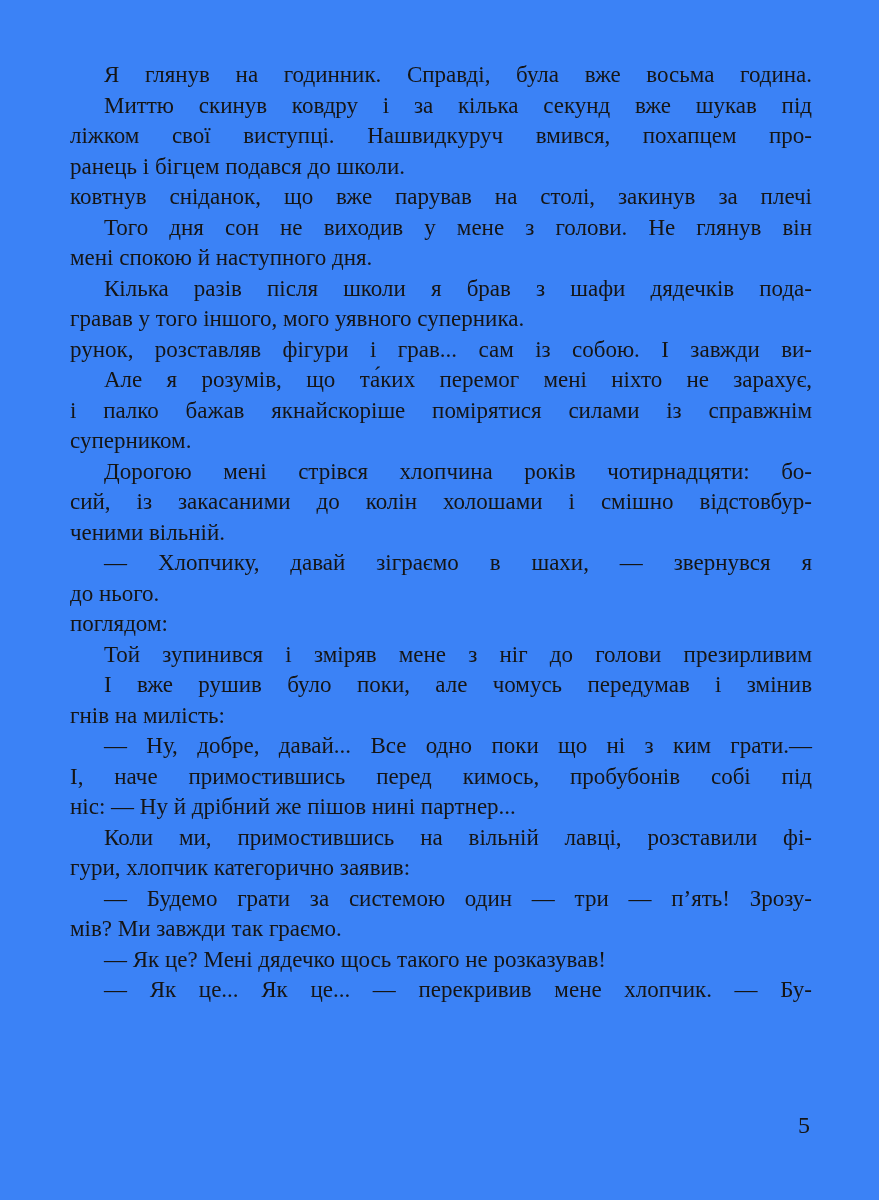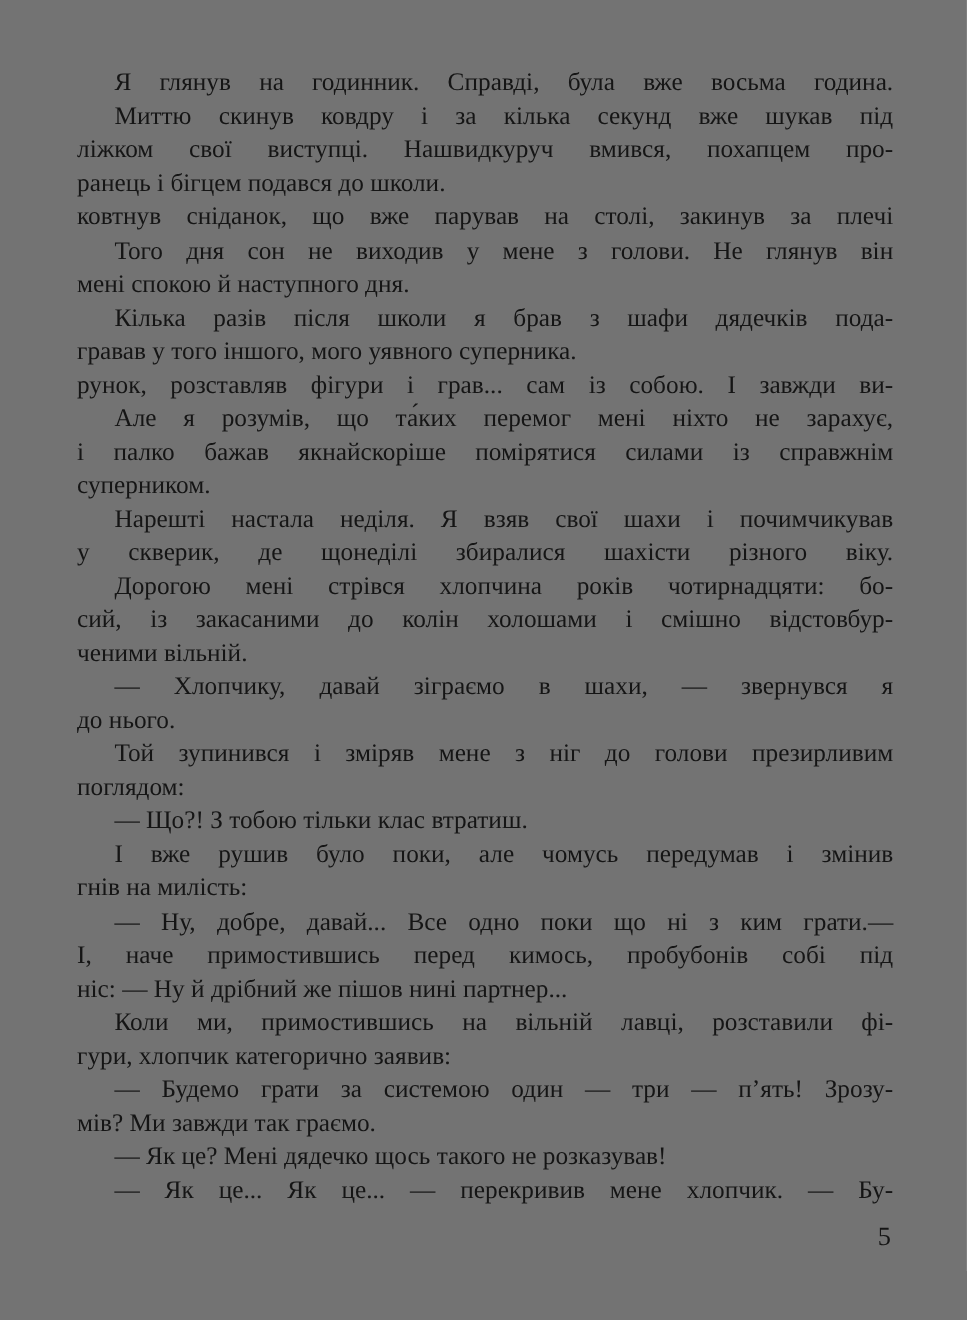--- a/index.html
+++ b/index.html
@@ -4,21 +4,21 @@
 <style>
   html, body {
     margin: 0;
     padding: 0;
     background: #ffffff;
   }
   .page {
     position: relative;
     width: 879px;
     height: 1200px;
-    background: #737373;
+    background: #3b82f6;
     overflow: hidden;
     font-family: "Liberation Serif", "DejaVu Serif", serif;
     color: #151515;
   }
   .text-block {
     position: absolute;
     left: 70px;
     top: 60px;
     width: 742px;
     font-size: 23px;
@@ -72,38 +72,31 @@
         <div class="line first">Кілька разів після школи я брав з шафи дядечків пода-</div>
         <div class="line short">гравав у того іншого, мого уявного суперника.</div>
         <div class="line">рунок, розставляв фігури і грав... сам із собою. І завжди ви-</div>
       </div>
       <div class="paragraph">
         <div class="line first">Але я розумів, що та́ких перемог мені ніхто не зарахує,</div>
         <div class="line">і палко бажав якнайскоріше помірятися силами із справжнім</div>
         <div class="line short">суперником.</div>
       </div>
       <div class="paragraph">
-        <div class="line first">Нарешті настала неділя. Я взяв свої шахи і почимчикував</div>
-        <div class="line">у скверик, де щонеділі збиралися шахісти різного віку.</div>
-      </div>
-      <div class="paragraph">
         <div class="line first">Дорогою мені стрівся хлопчина років чотирнадцяти: бо-</div>
         <div class="line">сий, із закасаними до колін холошами і смішно відстовбур-</div>
         <div class="line short">ченими вільній.</div>
       </div>
       <div class="paragraph">
         <div class="line first">— Хлопчику, давай зіграємо в шахи, — звернувся я</div>
         <div class="line short">до нього.</div>
       </div>
       <div class="paragraph">
+        <div class="line short">поглядом:</div>
         <div class="line first">Той зупинився і зміряв мене з ніг до голови презирливим</div>
-        <div class="line short">поглядом:</div>
-      </div>
-      <div class="paragraph">
-        <div class="line first short">— Що?! З тобою тільки клас втратиш.</div>
       </div>
       <div class="paragraph">
         <div class="line first">І вже рушив було поки, але чомусь передумав і змінив</div>
         <div class="line short">гнів на милість:</div>
       </div>
       <div class="paragraph">
         <div class="line first">— Ну, добре, давай... Все одно поки що ні з ким грати.—</div>
         <div class="line">І, наче примостившись перед кимось, пробубонів собі під</div>
         <div class="line short">ніс: — Ну й дрібний же пішов нині партнер...</div>
       </div>

